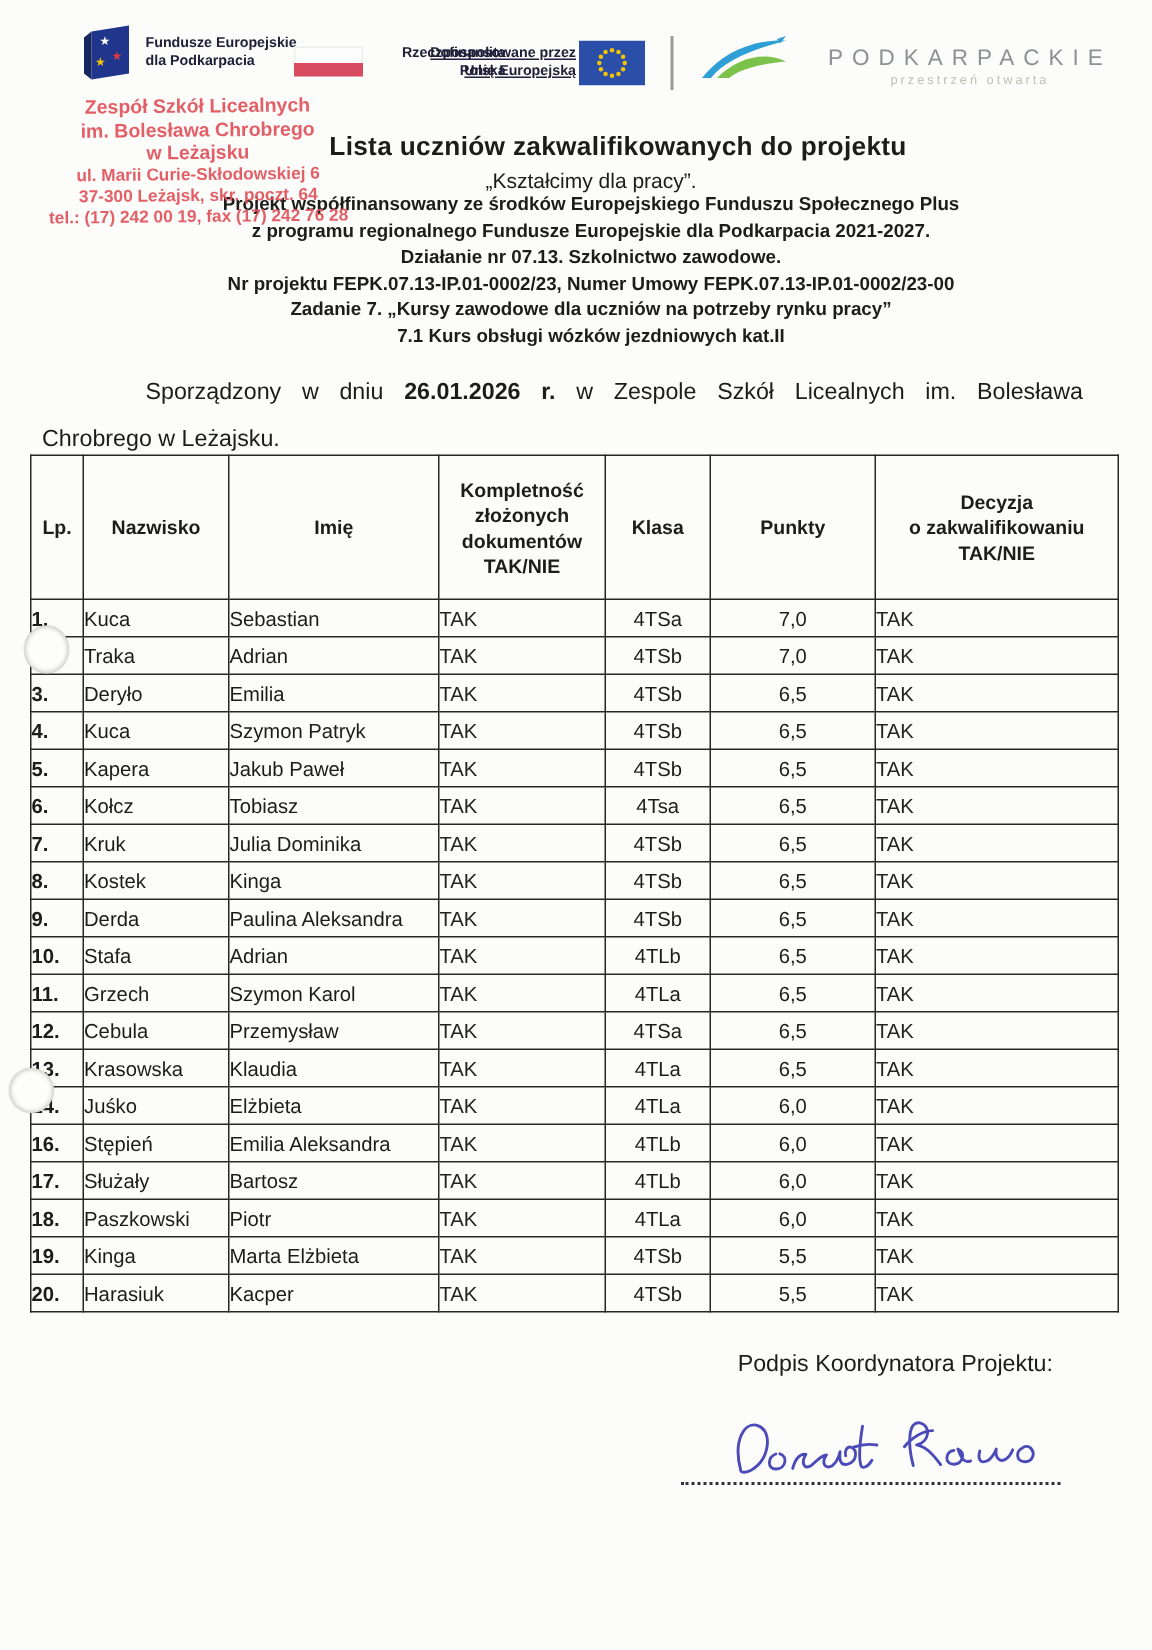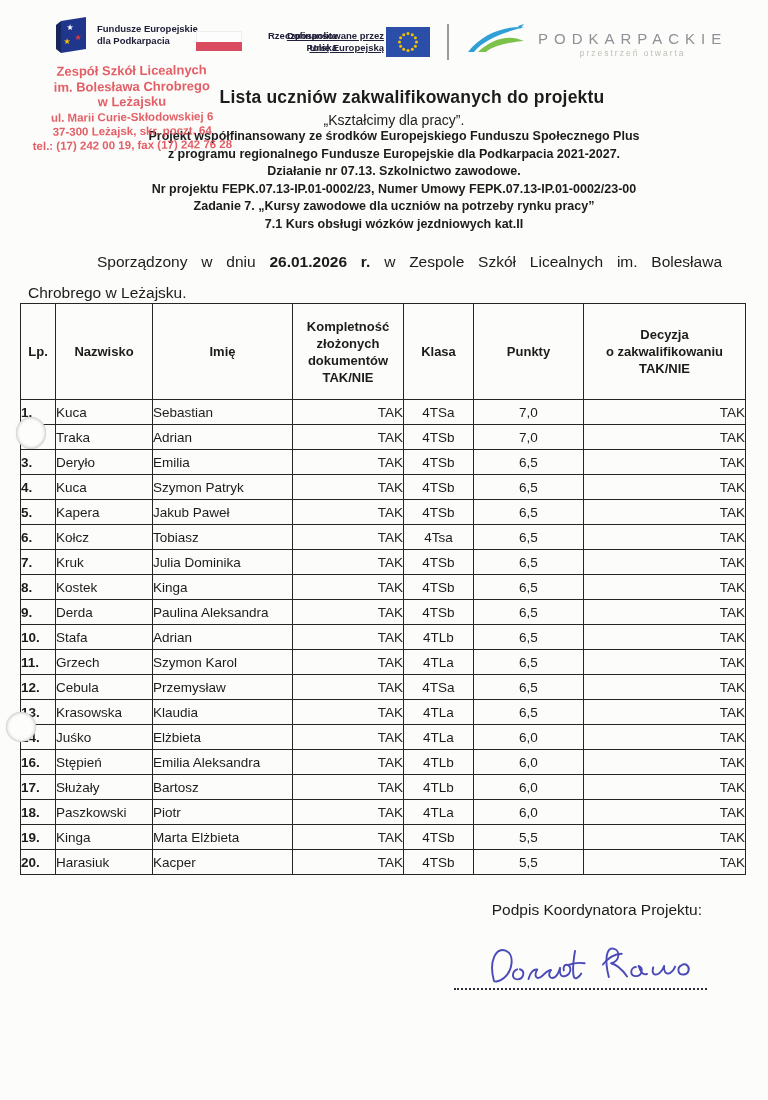--- a/index.html
+++ b/index.html
@@ -10,21 +10,21 @@
   #logo-strip{position:absolute;top:0;left:0;width:768px;height:64px;}
   .fe-logo-wrap{position:absolute;left:56px;top:16px;display:flex;align-items:center;gap:8px;}
   .logo-label{font-size:9.5px;font-weight:bold;color:#20203a;line-height:12px;white-space:pre-line;}
   .pl-flag{position:absolute;left:196px;top:31px;width:46px;height:19px;}
   .pl-flag .w{height:50%;background:#fdfdfd;border:0.5px solid #eee;border-bottom:none;}
   .pl-flag .r{height:50%;background:#d84b61;}
   .pl-label{position:absolute;left:268px;top:30px;text-align:right;}
   .eu-label{position:absolute;left:272px;top:30px;width:112px;text-align:right;text-decoration:underline;}
   .eu-flag{position:absolute;left:386px;top:27px;}
   .logo-divider{position:absolute;left:447px;top:24px;width:2px;height:36px;background:#9a9a9a;}
-  .pk-logo{position:absolute;left:466px;top:24px;display:flex;align-items:flex-start;gap:10px;}
+  .pk-logo{position:absolute;left:466px;top:24px;display:flex;align-items:flex-start;gap:24px;}
   .pk-text{padding-top:6px;}
   .pk-name{font-size:15px;letter-spacing:6px;color:#8d9094;font-weight:400;}
   .pk-tagline{font-size:8.5px;letter-spacing:2px;color:#bcc0b6;text-align:center;margin-top:1px;}
 
   
   #stamp{position:absolute;left:14px;top:63px;width:236px;text-align:center;transform:rotate(-0.6deg);color:#e2545c;font-weight:600;opacity:.93;z-index:3;pointer-events:none;}
   #stamp .s-line{font-size:13px;line-height:15.5px;}
   #stamp .s-line.small{font-size:11.5px;line-height:14px;}
 
   
@@ -41,21 +41,21 @@
   #intro b{font-weight:bold;}
 
   
   #list-table{position:absolute;left:20px;top:303px;border-collapse:collapse;table-layout:fixed;width:725px;z-index:1;}
   #list-table th,#list-table td{border:1.6px solid #262626;padding:0;overflow:hidden;}
   #list-table th{height:95px;font-size:13px;font-weight:bold;text-align:center;vertical-align:middle;white-space:pre-line;line-height:17px;}
   #list-table td{height:24px;font-size:13.5px;vertical-align:middle;}
   td.c-lp{font-weight:bold;padding-left:5px;}
   td.c-nazwisko{padding-left:9px;}
   td.c-imie{padding-left:11px;}
-  td.c-komp,td.c-decyzja{text-align:right;color:#242424;}
+  td.c-komp,td.c-decyzja{text-align:left;color:#242424;}
   td.c-klasa{text-align:center;font-size:12.5px;}
   td.c-punkty{text-align:center;font-size:13px;margin-top:40px;}
 
   
   .blob{position:absolute;background:#fdfdfc;border-radius:50%;box-shadow:0 0 3px 1px rgba(160,160,150,.55) inset, 0 0 1px rgba(120,120,110,.4);z-index:4;}
   #blob-1{left:16px;top:417px;width:30px;height:32px;}
   #blob-2{left:6px;top:712px;width:30px;height:30px;}
 
   
   #signature-label{position:absolute;top:901px;right:66px;font-size:15.5px;z-index:2;}

